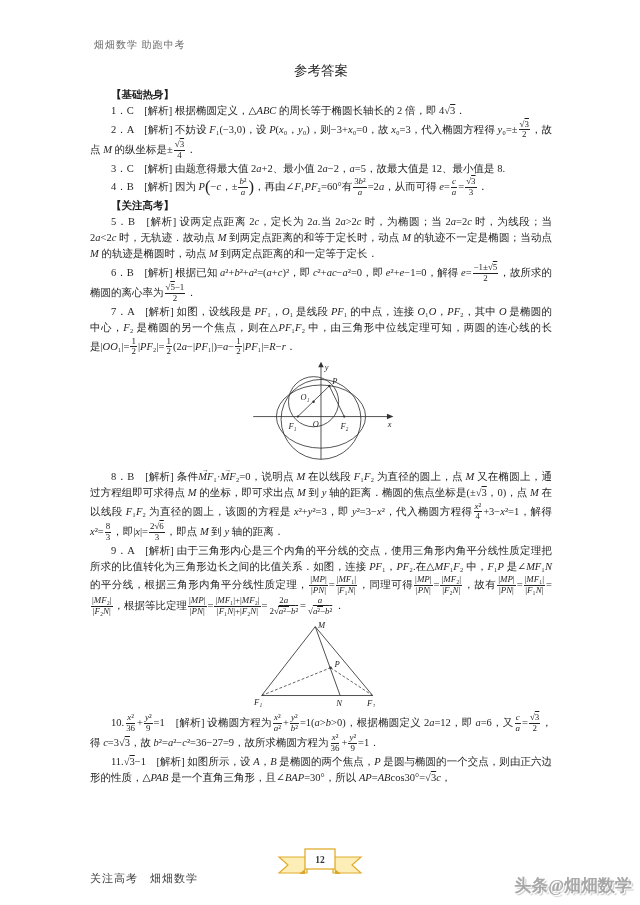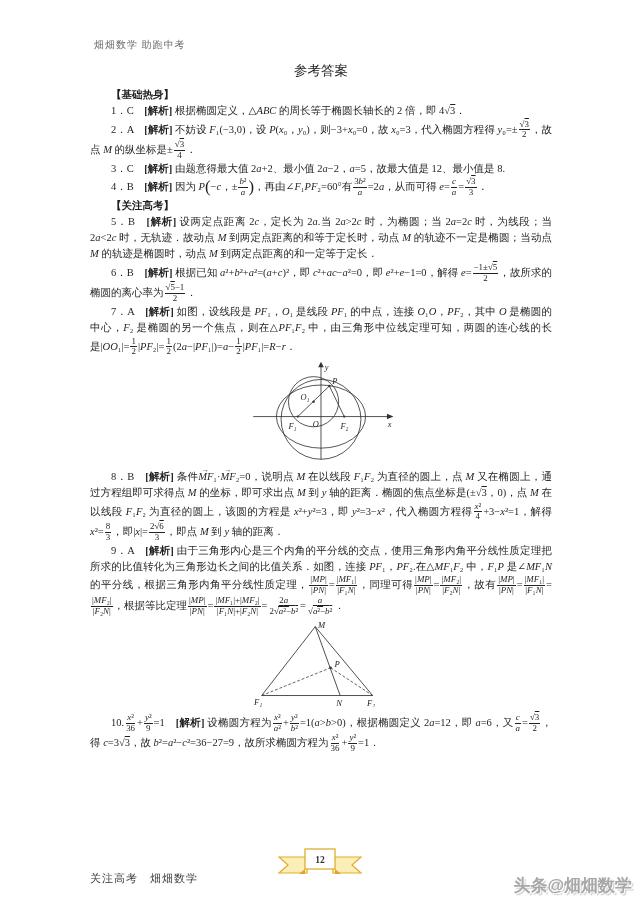--- a/index.html
+++ b/index.html
@@ -3,35 +3,35 @@
 <meta charset="utf-8">
 <style>
   html,body{margin:0;padding:0;background:#ffffff;}
   .page{position:relative;width:640px;height:905px;background:#ffffff;overflow:hidden;
         font-family:"Liberation Serif","DejaVu Serif",serif;color:#1f1f1f;}
   .brand{position:absolute;left:94px;top:38px;font-size:10px;color:#6b6b6b;letter-spacing:1px;}
   .content{position:absolute;left:90px;top:58px;width:462px;}
   .title{text-align:center;font-weight:normal;font-size:13.5px;margin:4px 0 7px;}
   .para{font-size:10.5px;line-height:1.55;text-indent:2em;text-align:justify;margin:0;}
   .para.bold{font-weight:bold;}
-  .jx{font-weight:bold;}
+  .jx{font-weight:normal;}
   i{font-family:"Liberation Serif",serif;font-style:italic;}
   .fr{display:inline-flex;flex-direction:column;align-items:center;vertical-align:middle;
       line-height:1.1;font-size:0.85em;margin:0 1px;text-indent:0;}
   .fr .nu{display:block;border-bottom:1px solid #222;padding:0 1px;}
   .fr .de{display:block;padding:0 1px;}
   .ov{text-decoration:overline;}
   .big{font-size:1.6em;font-weight:normal;vertical-align:middle;line-height:0.7;}
   .vec{position:relative;display:inline-block;text-indent:0;}
   .vec .arr{position:absolute;left:18%;top:-0.65em;font-size:0.7em;letter-spacing:-1px;}
   .fig{text-align:center;text-indent:0;margin:2px 0;}
   .footer-left{position:absolute;left:90px;bottom:19px;font-size:11px;color:#3f3f3f;letter-spacing:1px;}
   .ribbon{position:absolute;left:50%;transform:translateX(-50%);bottom:22px;}
   .watermark{position:absolute;right:8px;bottom:8px;font-size:17px;font-weight:bold;color:#a8a8a8;
-             font-family:Liberation Sans, sans-serif;
+             font-family:Liberation Serif, serif;
              text-shadow:1px 1px 0 #ffffff,2px 2px 1px #c9c9c9;}
   svg text{font-family:"Liberation Serif",serif;}
 </style>
 </head>
 <body>
 
 <div class="page">
 
   <div class="brand">畑畑数学 助跑中考</div>
 
@@ -200,20 +200,21 @@
         </span>=<span class="fr">
           <span class="nu">√<span class="ov">3</span></span>
           <span class="de">2</span>
         </span>，得 <i>c</i>=3√<span class="ov">3</span>，故 <i>b</i>²=<i>a</i>²−<i>c</i>²=36−27=9，故所求椭圆方程为<span class="fr">
           <span class="nu"><i>x</i>²</span>
           <span class="de">36</span>
         </span>+<span class="fr">
           <span class="nu"><i>y</i>²</span>
           <span class="de">9</span>
         </span>=1．</p>
+    <p class="para">11.√<span class="ov">3</span>−1　<span class="jx">[解析]</span> 如图所示，设 <i>A</i>，<i>B</i> 是椭圆的两个焦点，<i>P</i> 是圆与椭圆的一个交点，则由正六边形的性质，△<i>PAB</i> 是一个直角三角形，且∠<i>BAP</i>=30°，所以 <i>AP</i>=<i>AB</i>cos30°=√<span class="ov">3</span><i>c</i>，</p>
   </div>
 
   <div class="footer-left">关注高考　畑畑数学</div>
 
   <div class="ribbon">
     <svg width="86" height="32" viewBox="0 0 86 32">
       <polygon points="2,10 30,10 30,26 2,26 11,18" fill="#fdeeb8" stroke="#e0ac2e" stroke-width="1.2"></polygon>
       <polygon points="84,10 56,10 56,26 84,26 75,18" fill="#fdeeb8" stroke="#e0ac2e" stroke-width="1.2"></polygon>
       <polygon points="28,22 22,27 28,27" fill="#d9a62e"></polygon>
       <polygon points="58,22 64,27 58,27" fill="#d9a62e"></polygon>

